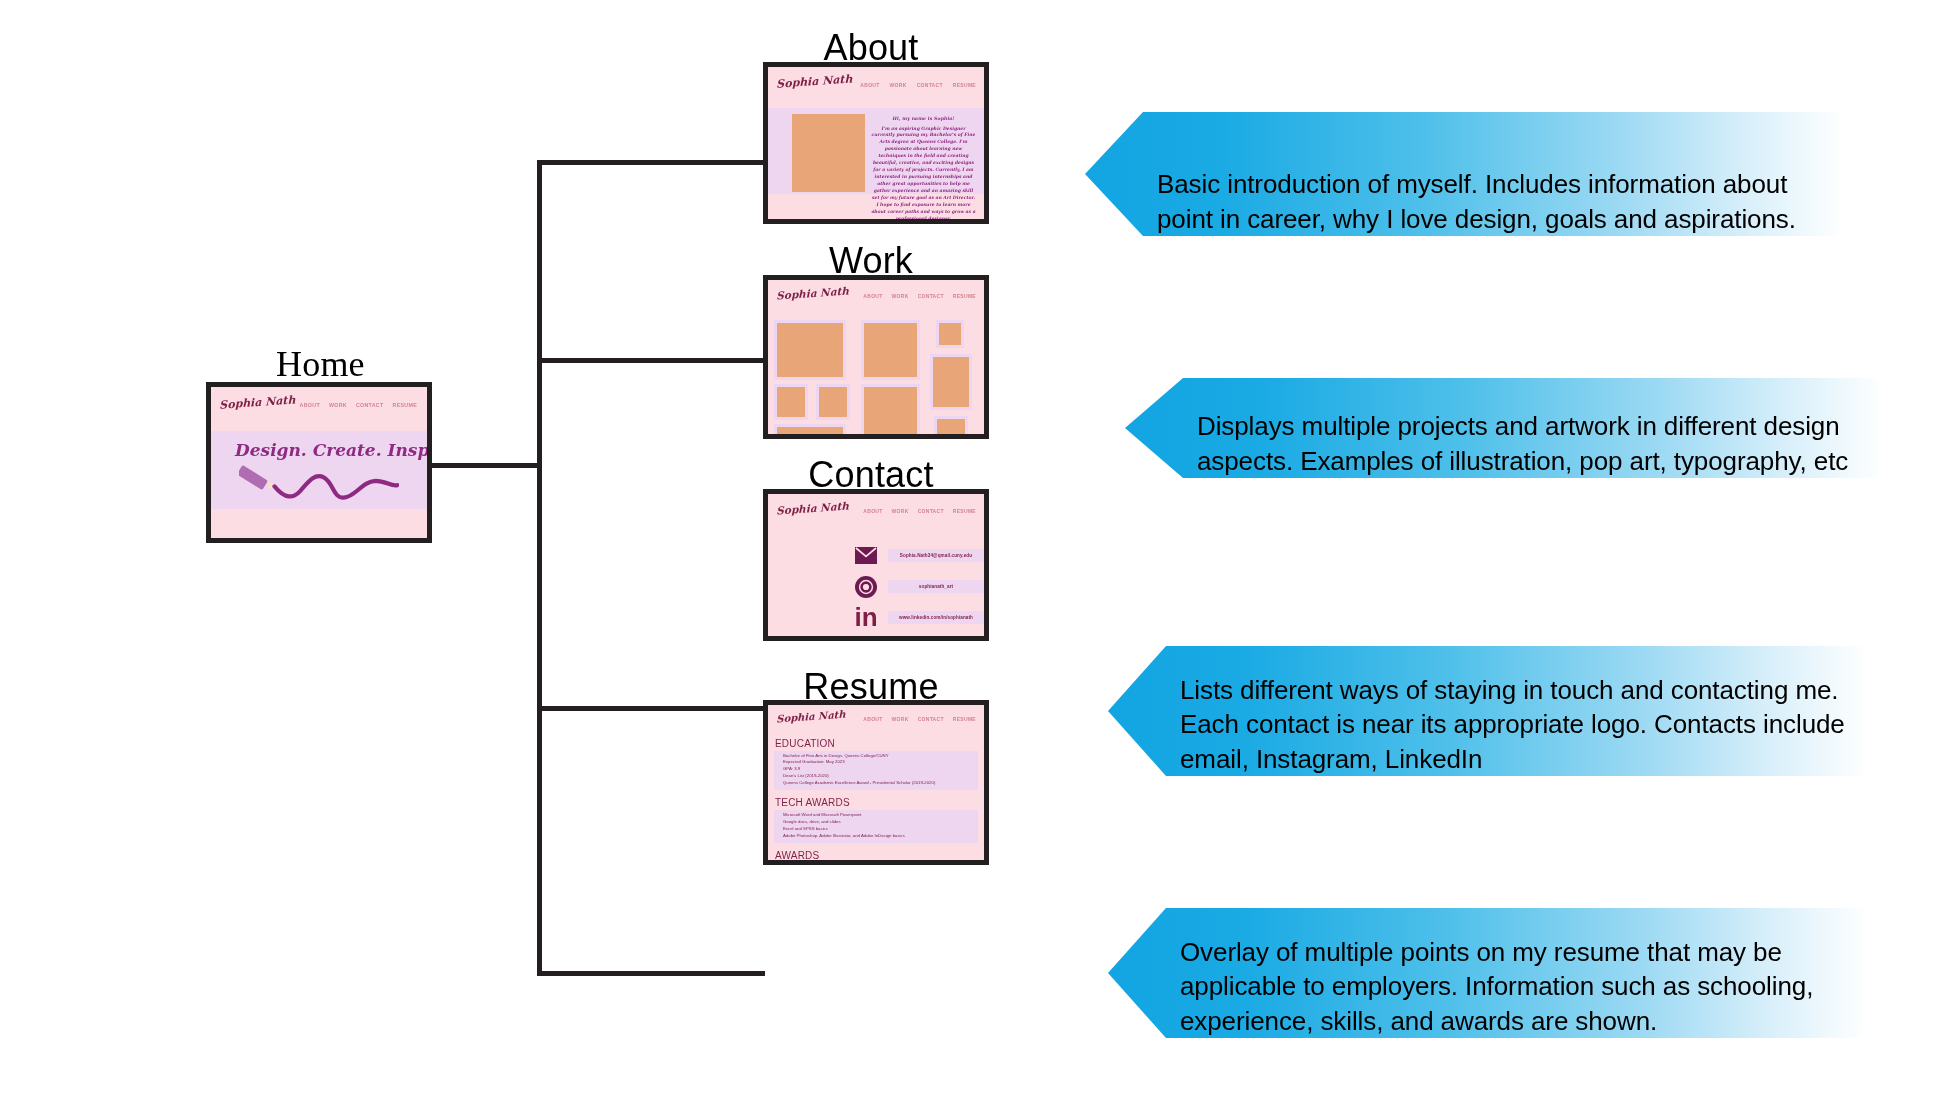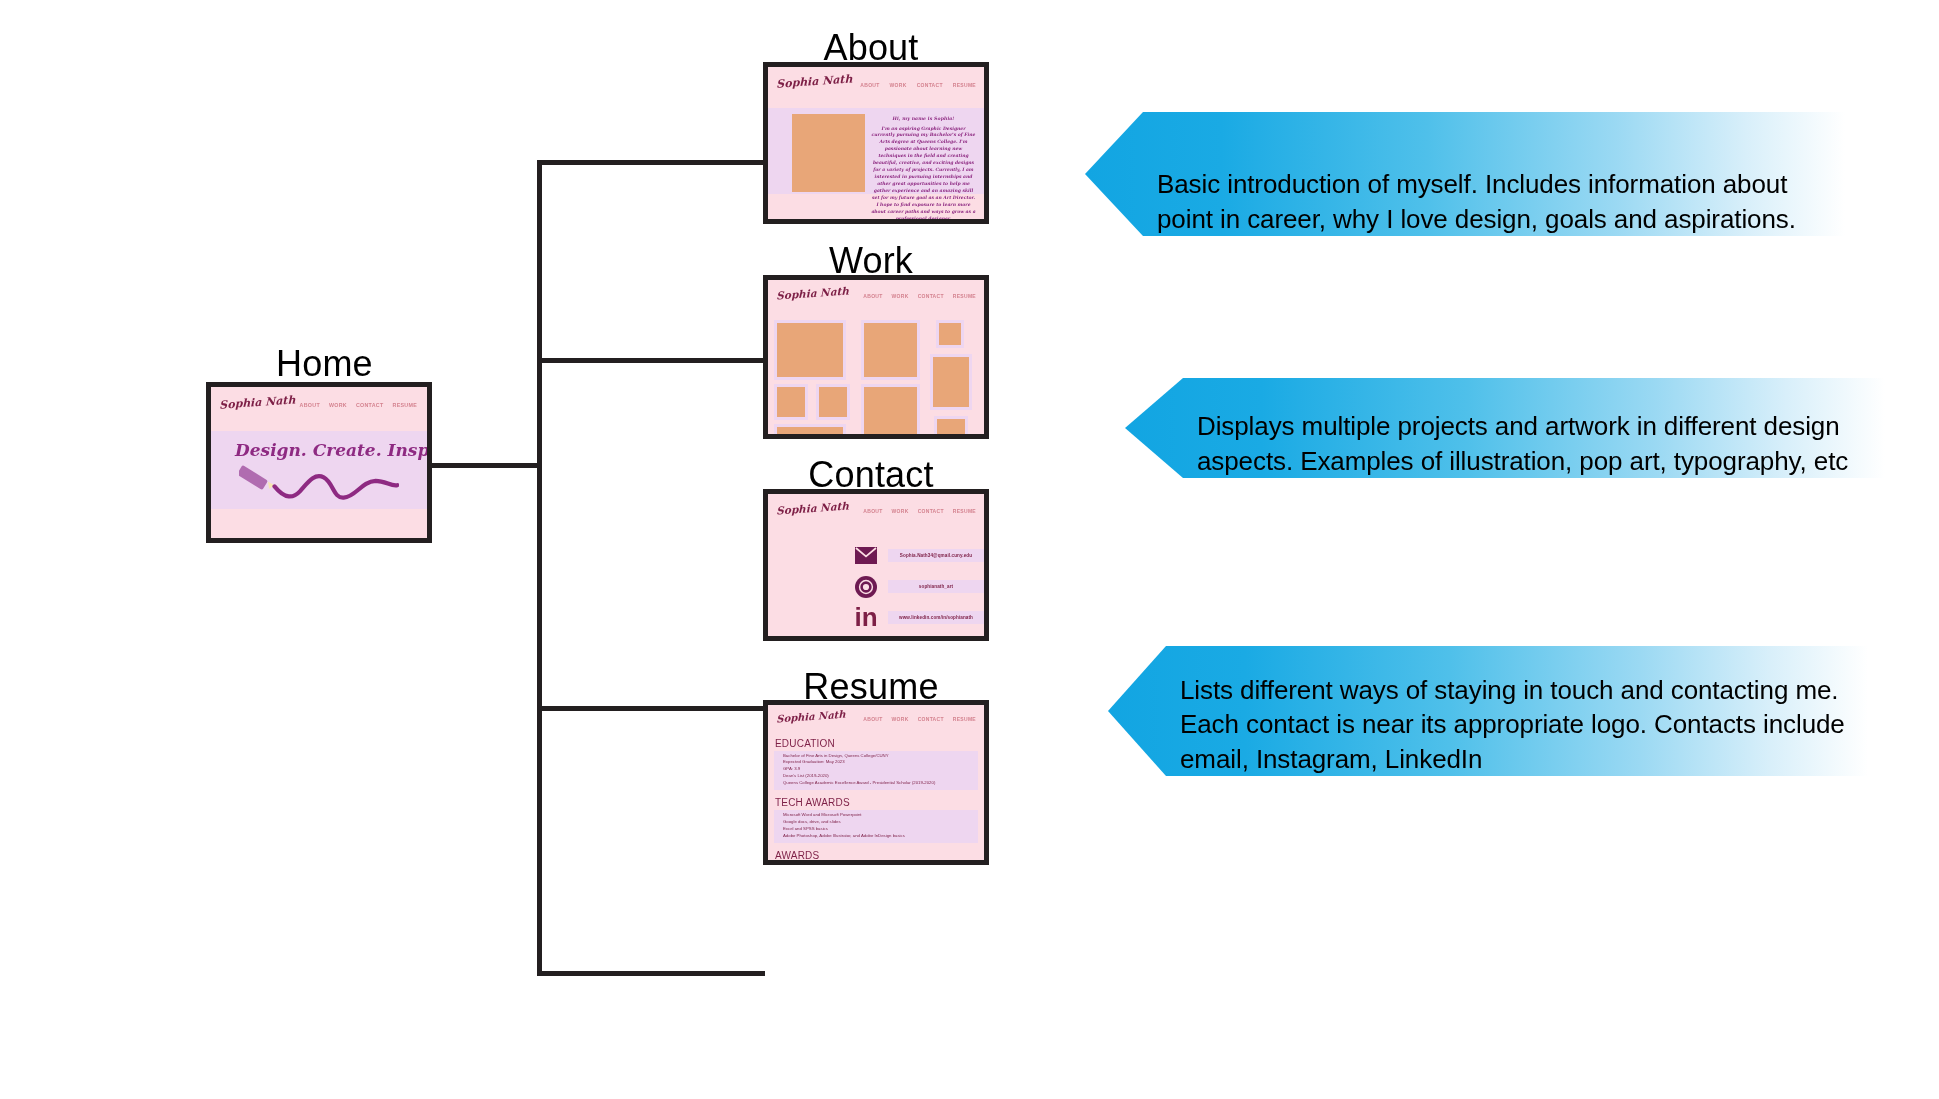--- a/index.html
+++ b/index.html
@@ -165,21 +165,21 @@
 
 <div class="stage">
 
   <div class="line" style="left:432px; top:463px; width:110px; height:5px;"></div>
   <div class="line" style="left:537px; top:160px; width:5px; height:816px;"></div>
   <div class="line" style="left:537px; top:160px; width:228px; height:5px;"></div>
   <div class="line" style="left:537px; top:358px; width:228px; height:5px;"></div>
   <div class="line" style="left:537px; top:706px; width:228px; height:5px;"></div>
   <div class="line" style="left:537px; top:971px; width:228px; height:5px;"></div>
 
-  <div class="node-title" style="left:276px; top:343px;">Home</div>
+  <div class="node-title" style="left:276px; top:343px;font-family:Liberation Serif, serif;">Home</div>
   <div class="node-title" style="left:871px; top:27px;  transform:translateX(-50%);">About</div>
   <div class="node-title" style="left:871px; top:240px; transform:translateX(-50%);">Work</div>
   <div class="node-title" style="left:871px; top:454px; transform:translateX(-50%);">Contact</div>
   <div class="node-title" style="left:871px; top:666px; transform:translateX(-50%);">Resume</div>
 
   <div class="card" id="card-home">
     <div class="card-nav">
       <div class="logo">Sophia Nath</div>
       <div class="navlinks">
         <span>ABOUT</span>
@@ -350,14 +350,17 @@
 
   <div class="callout" style="left:1085px; top:112px; width:760px; height:124px;">
     <p>Basic introduction of myself. Includes information about point in career, why I love design, goals and aspirations.</p>
   </div>
   <div class="callout" style="left:1125px; top:378px; width:760px; height:100px;">
     <p>Displays multiple projects and artwork in different design aspects. Examples of illustration, pop art, typography, etc</p>
   </div>
   <div class="callout" style="left:1108px; top:646px; width:760px; height:130px;">
     <p>Lists different ways of staying in touch and contacting me. Each contact is near its appropriate logo. Contacts include email, Instagram, LinkedIn</p>
   </div>
+  <div class="callout" style="left:1108px; top:908px; width:760px; height:130px;">
+    <p>Overlay of multiple points on my resume that may be applicable to employers. Information such as schooling, experience, skills, and awards are shown.</p>
+  </div>
 
 </div>
 
 </body></html>

